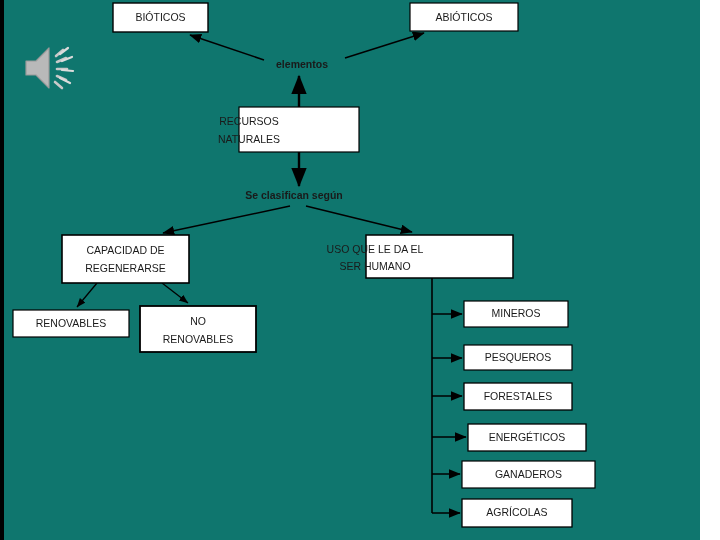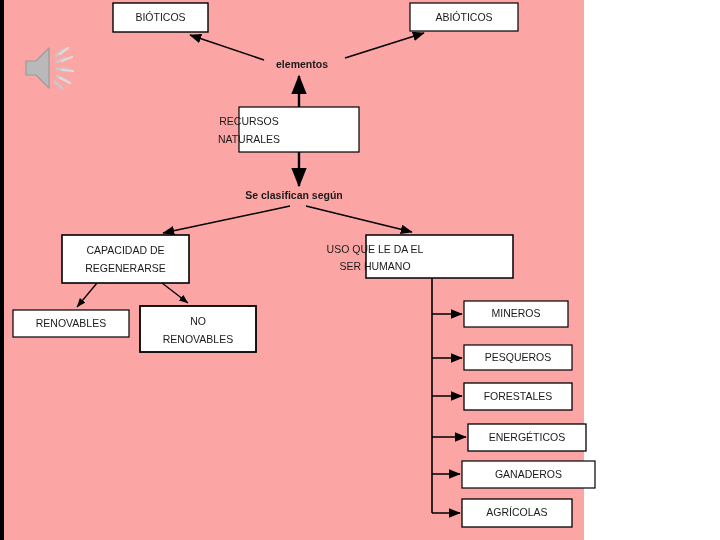--- a/index.html
+++ b/index.html
@@ -11,23 +11,23 @@
   body {
     width: 720px;
     height: 540px;
     position: relative;
     overflow: hidden;
     font-family: "Liberation Sans", sans-serif;
   }
   #slide {
     position: absolute;
     left: 0; top: 0;
-    width: 584px;
-    height: 540px;
-    background: #fca5a5;
+    width: 700px;
+    height: 540px;
+    background: #0f766e;
   }
   
   #left-rule {
     position: absolute;
     left: 0; top: 0;
     width: 4px;
     height: 540px;
     background: #000000;
   }
   #diagram-svg {

